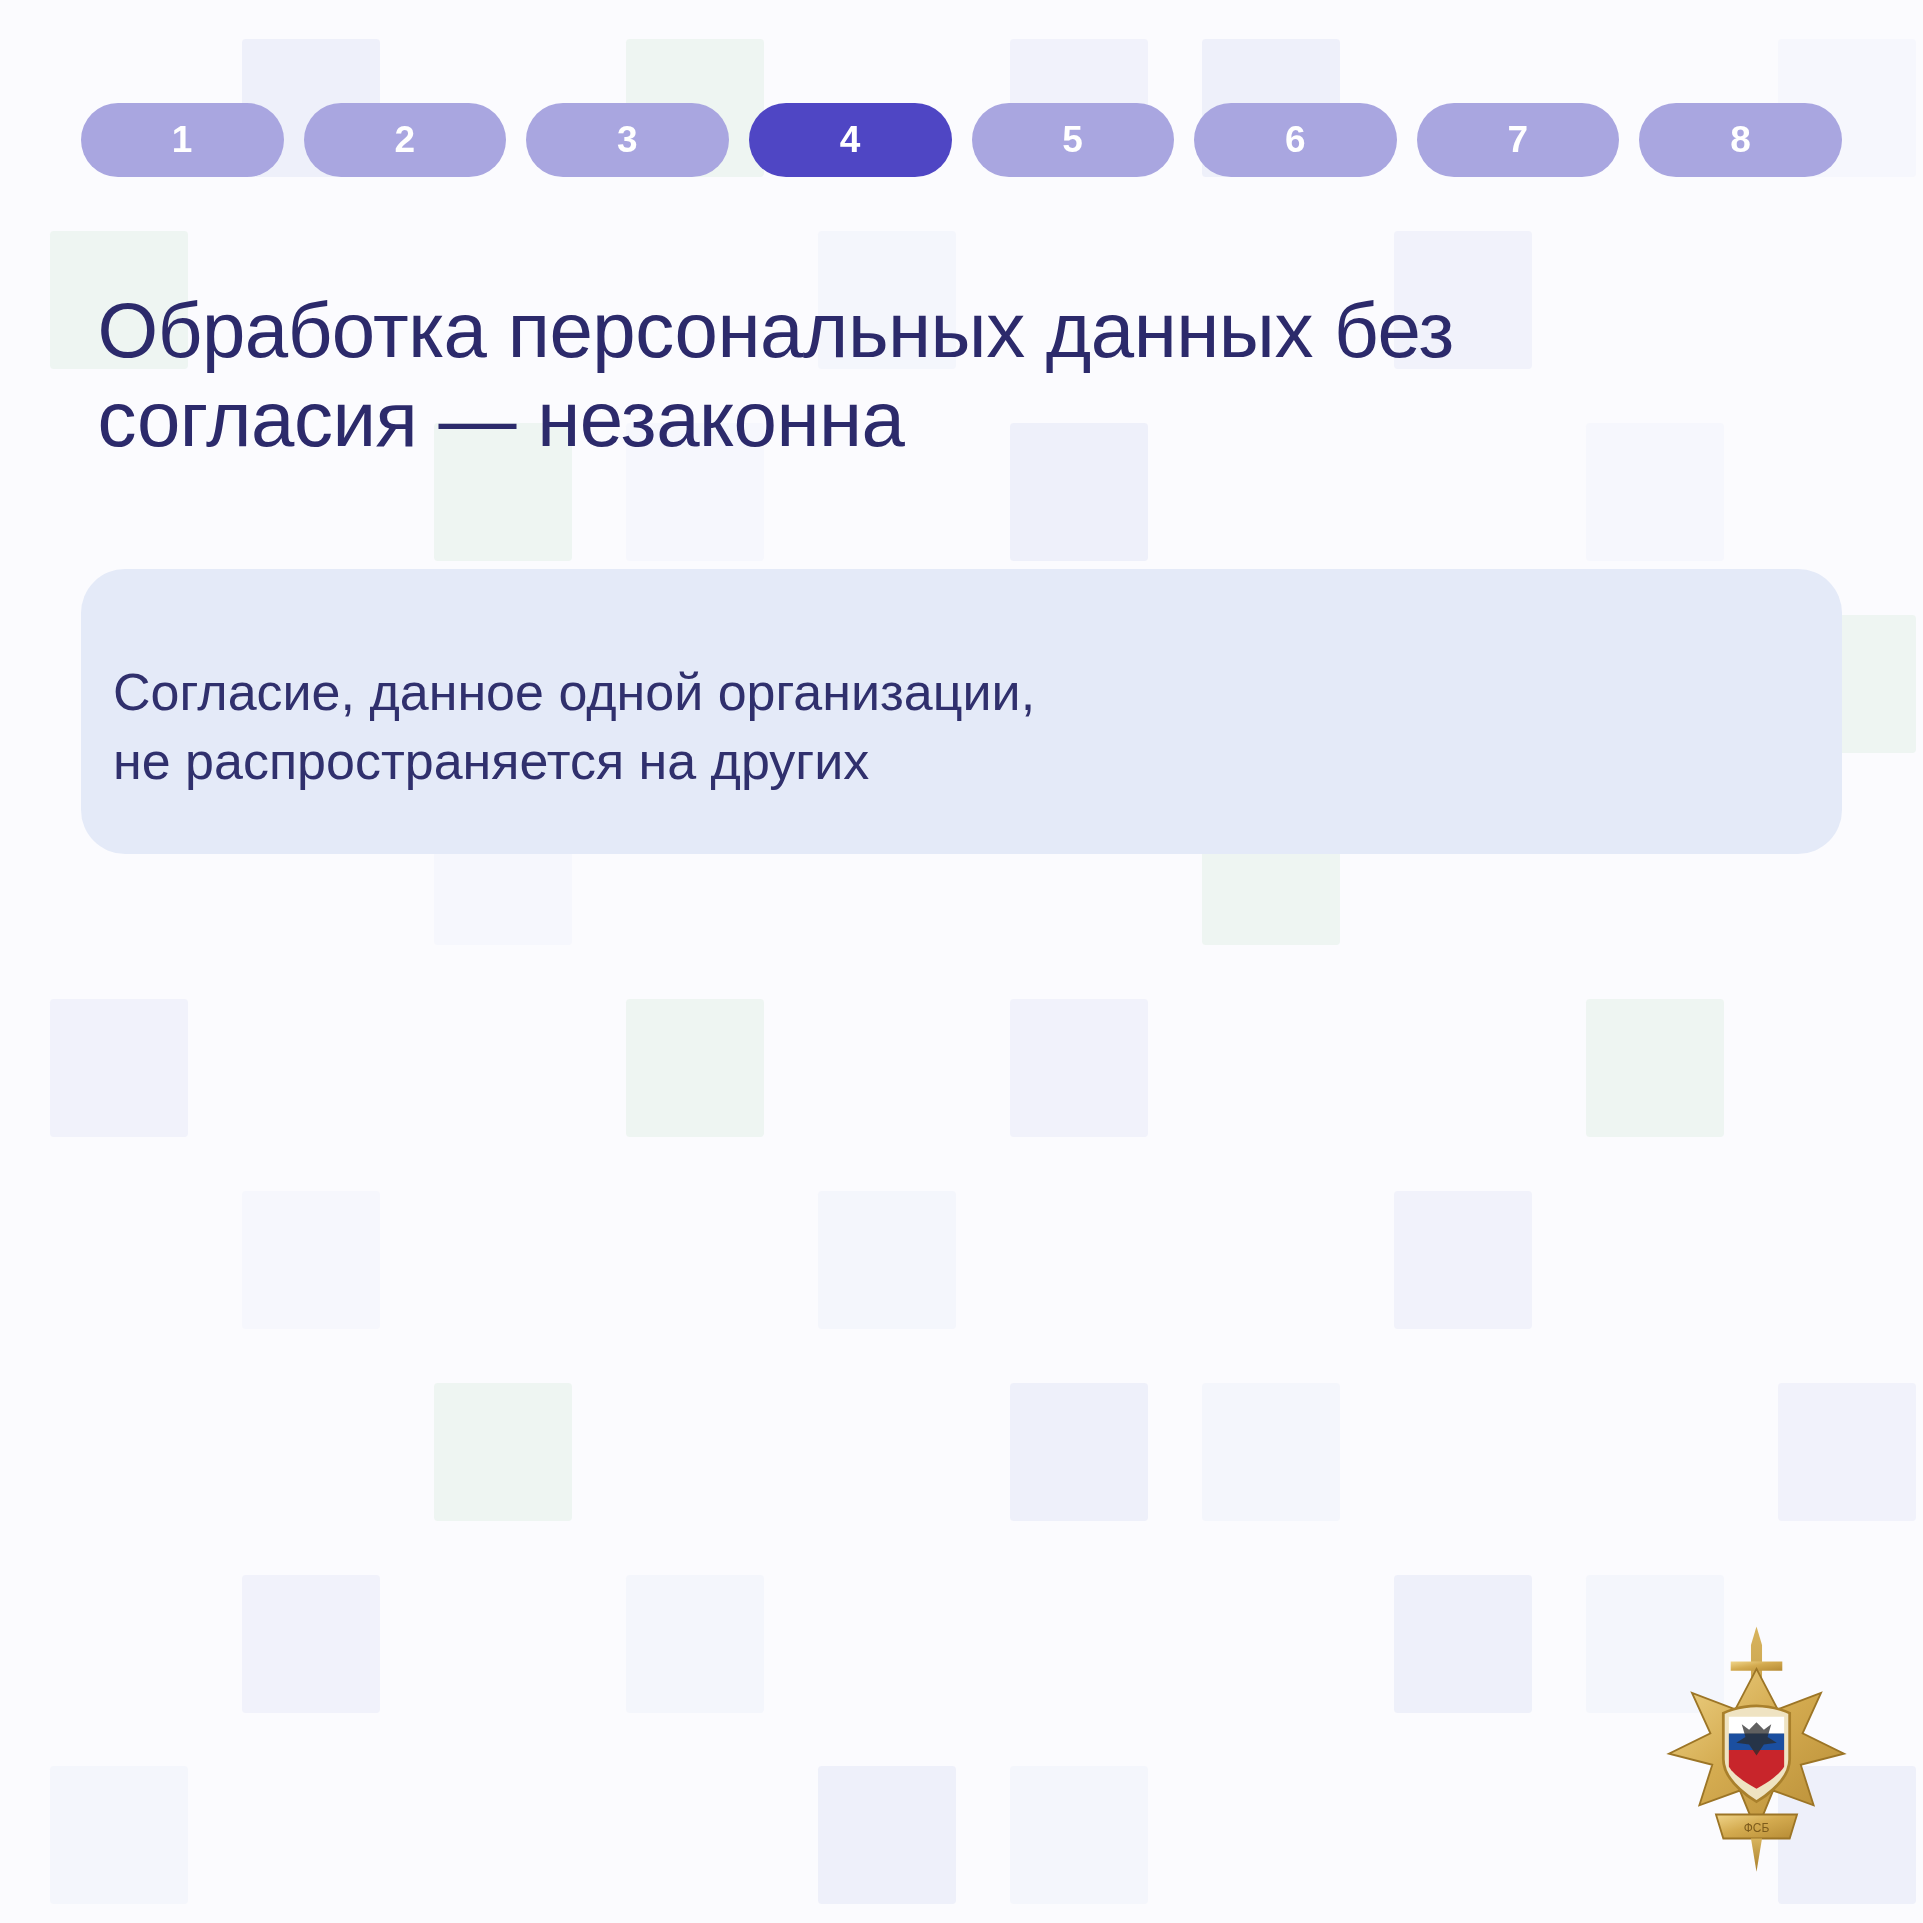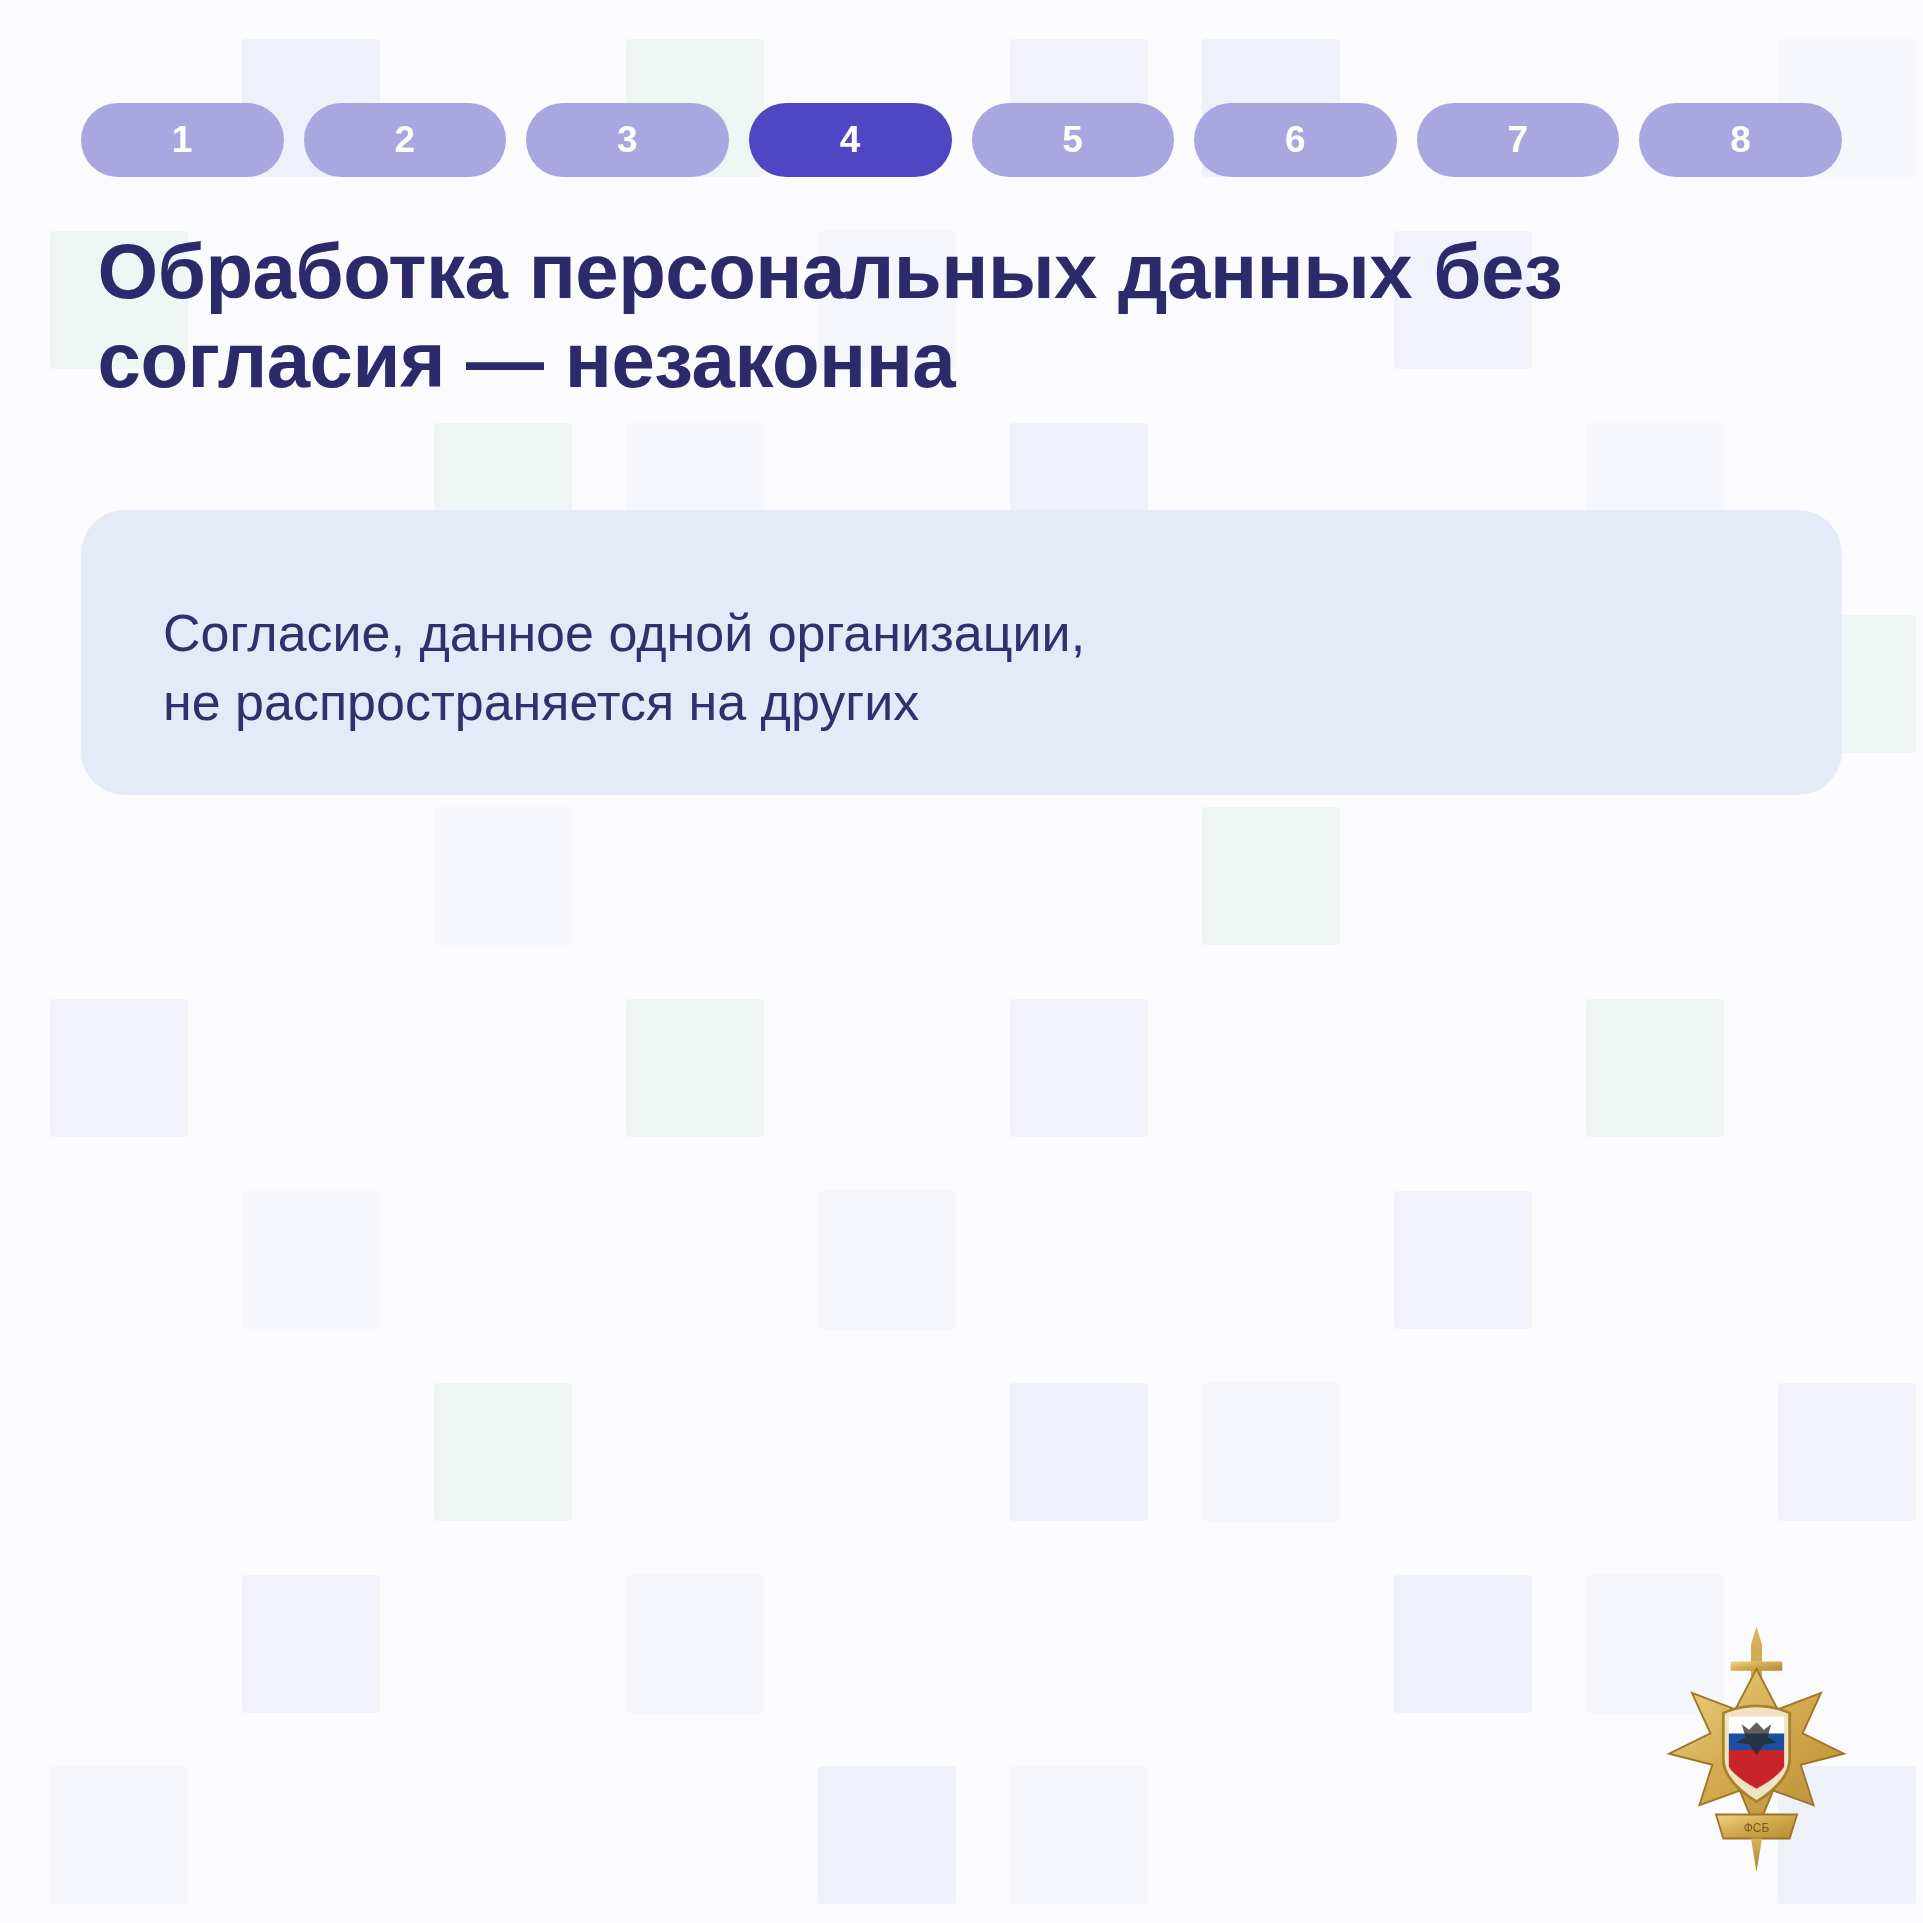--- a/index.html
+++ b/index.html
@@ -58,42 +58,42 @@
     letter-spacing: 0.5px;
     user-select: none;
   }
   .step.active {
     background: #4f46c4;
     color: #ffffff;
   }
 
   
   .headline {
-    margin-top: 50px;
+    margin-top: 109px;
     margin-left: 16.6px;
     color: #2c2a6b;
     font-size: 78px;
     line-height: 1.14;
-    font-weight: 700;
+    font-weight: 400;
     letter-spacing: -0.5px;
     max-width: 1680px;
   }
 
   
   .cards {
     margin-top: 105px;
     display: flex;
     flex-direction: column;
     gap: 26px;
   }
   .card {
     background: #e4eaf8;
     border-radius: 44px;
     box-sizing: border-box;
-    padding: 57px 82px;
+    padding: 57px 32px;
     color: #30306d;
     font-size: 52px;
     line-height: 1.34;
     font-weight: 400;
   }
   .card.card-1 {
     min-height: 277px;
     padding-top: 89px;
   }
   .card.card-2 {

